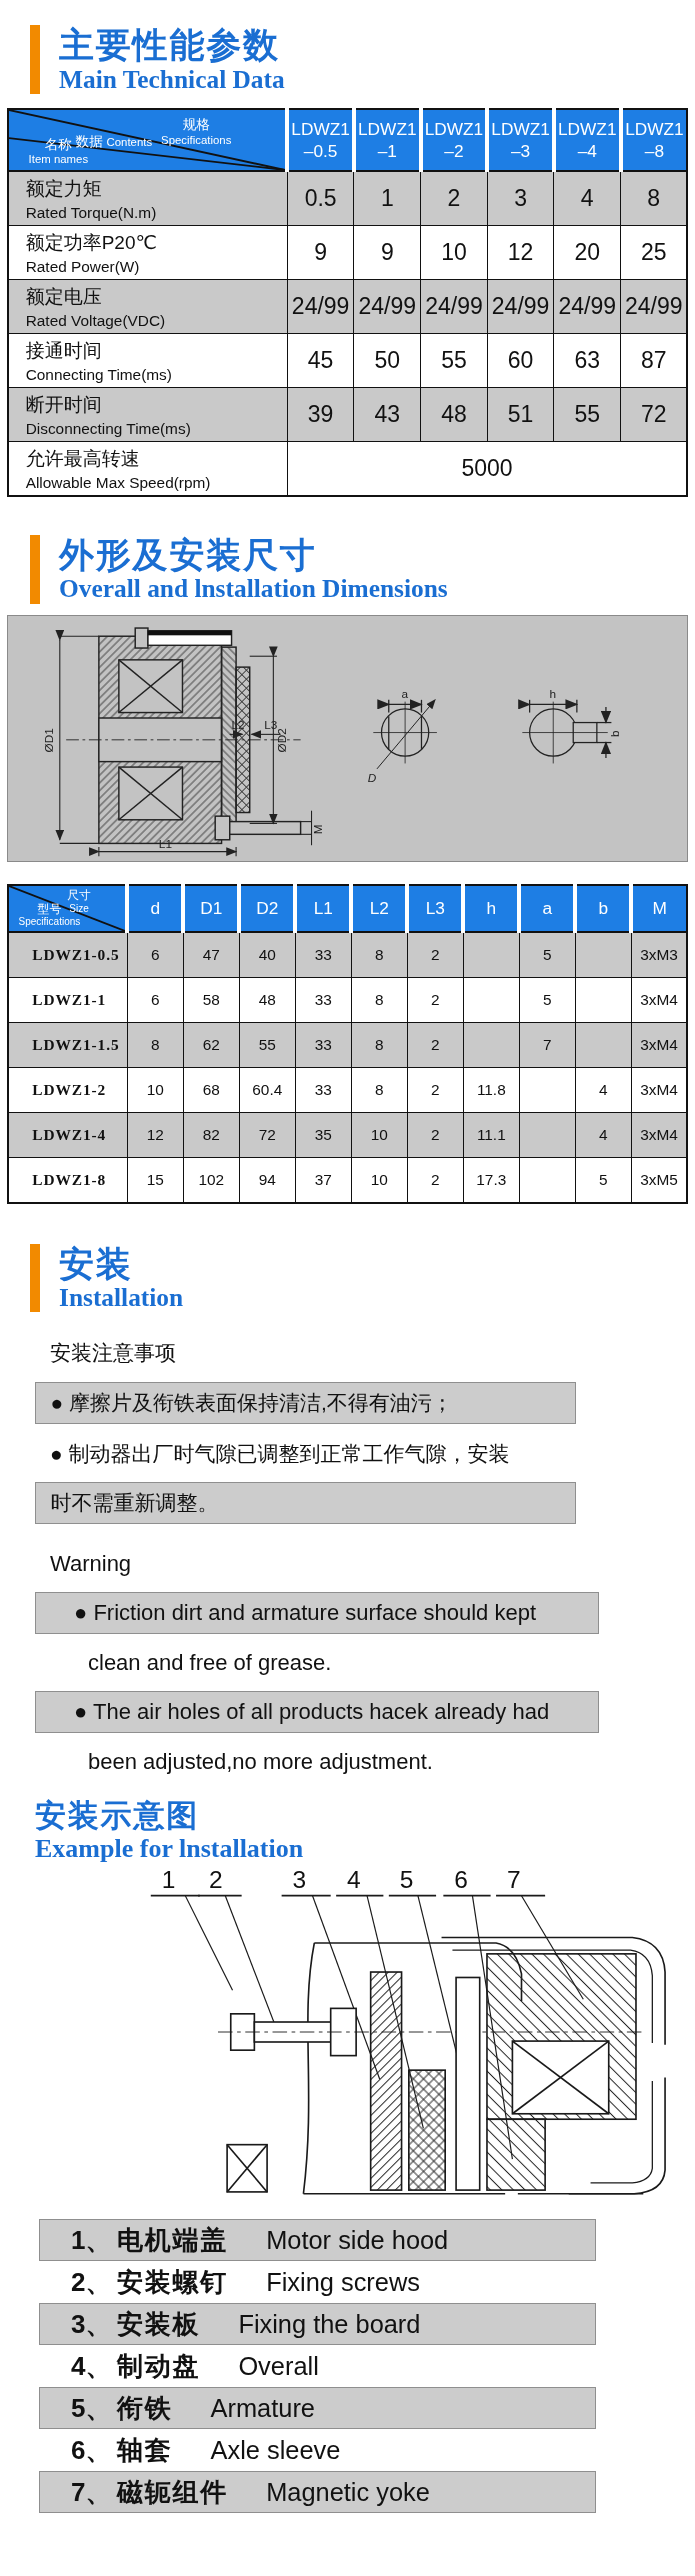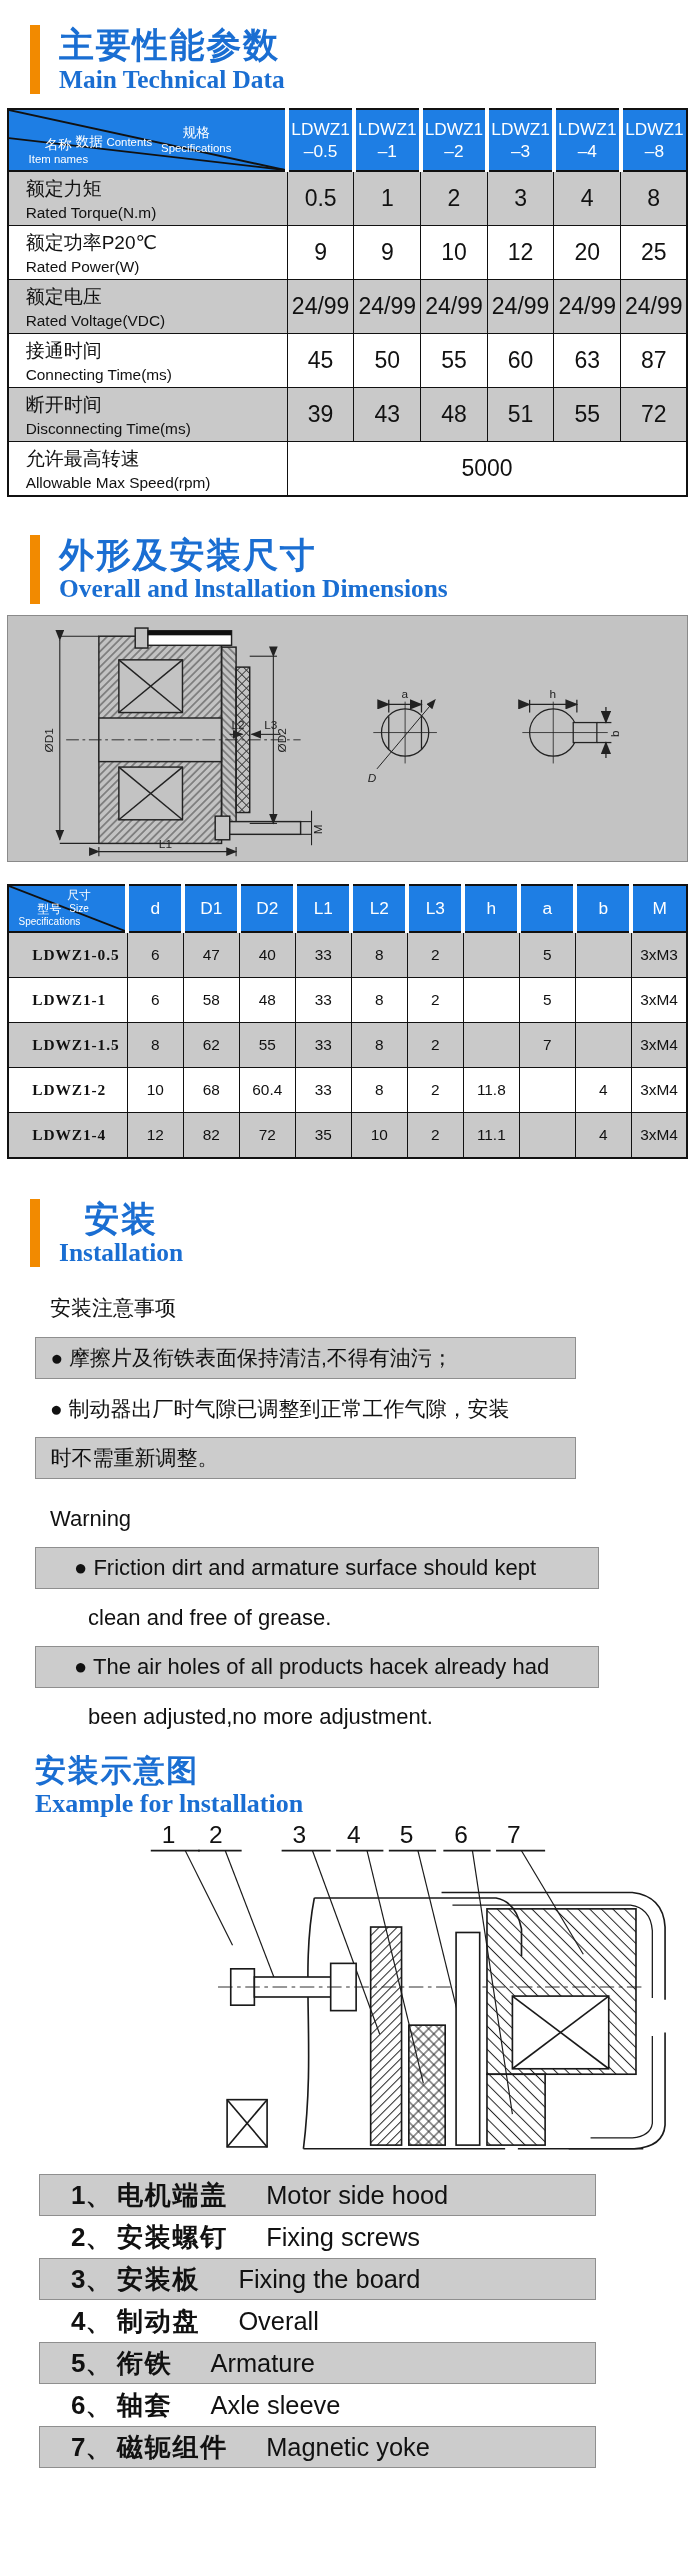--- a/index.html
+++ b/index.html
@@ -22,21 +22,21 @@
   table.dtable th:first-child{border-left:none;}
   table.dtable td{border:1.8px solid #111;text-align:center;padding:0;}
   tr.g{background:#c9c9c9;} tr.w{background:#fff;}
   .main th{height:60px;font-size:17.3px;line-height:1.3;}
   .main td{height:53px;font-size:23px;}
   .main td.lbl{text-align:left;padding-left:16.4px;}
   .lbl .zh{font-size:19px;}
   .lbl .en{font-size:15.4px;margin-top:1.8px;}
   th.corner{position:relative;}
   .corner svg{position:absolute;left:0;top:0;width:100%;height:100%;}
-  .corner .spec{position:absolute;top:15px;left:55%;text-align:center;font-size:13.6px;line-height:1.2;}
+  .corner .spec{position:absolute;top:7px;left:55%;text-align:center;font-size:13.6px;line-height:1.2;}
   .corner .cont{position:absolute;top:23px;left:24%;font-size:13.6px;}
   .corner .nm{position:absolute;bottom:3.6px;left:7%;text-align:center;font-size:13.6px;line-height:1.2;}
   .corner .small{font-size:11.4px;}
   
   .panel{width:681px;height:247px;margin:11px 0 0 7.3px;background:#c3c3c3;
          border:1.8px solid #8a8a8a;box-sizing:border-box;}
   
   .dim th{height:45px;font-size:17.3px;}
   .dim td{height:44px;font-size:15.4px;}
   .dim td.mdl{text-align:left;padding-left:23px;font-family:"Liberation Serif","DejaVu Serif",serif;
@@ -406,24 +406,37 @@
         <td>82</td>
         <td>72</td>
         <td>35</td>
         <td>10</td>
         <td>2</td>
         <td>11.1</td>
         <td></td>
         <td>4</td>
         <td>3xM4</td>
     </tr>
+    <tr class="w">
+      <td class="mdl">LDWZ1-8</td>
+      <td>15</td>
+        <td>102</td>
+        <td>94</td>
+        <td>37</td>
+        <td>10</td>
+        <td>2</td>
+        <td>17.3</td>
+        <td></td>
+        <td>5</td>
+        <td>3xM5</td>
+    </tr>
   </tbody>
 </table>
 
-<div class="sec-title" style="margin-top:40px;text-align:center;">
+<div class="sec-title" style="margin-top:40px;">
   <div class="bar-orange"></div>
   <div class="tt">
     <div class="t-zh">安装</div>
     <div class="t-en">Installation</div>
   </div>
 </div>
 
 <div class="note-head">安装注意事项</div>
 <div class="note-bar">
     <span>●  摩擦片及衔铁表面保持清洁,不得有油污；</span>

